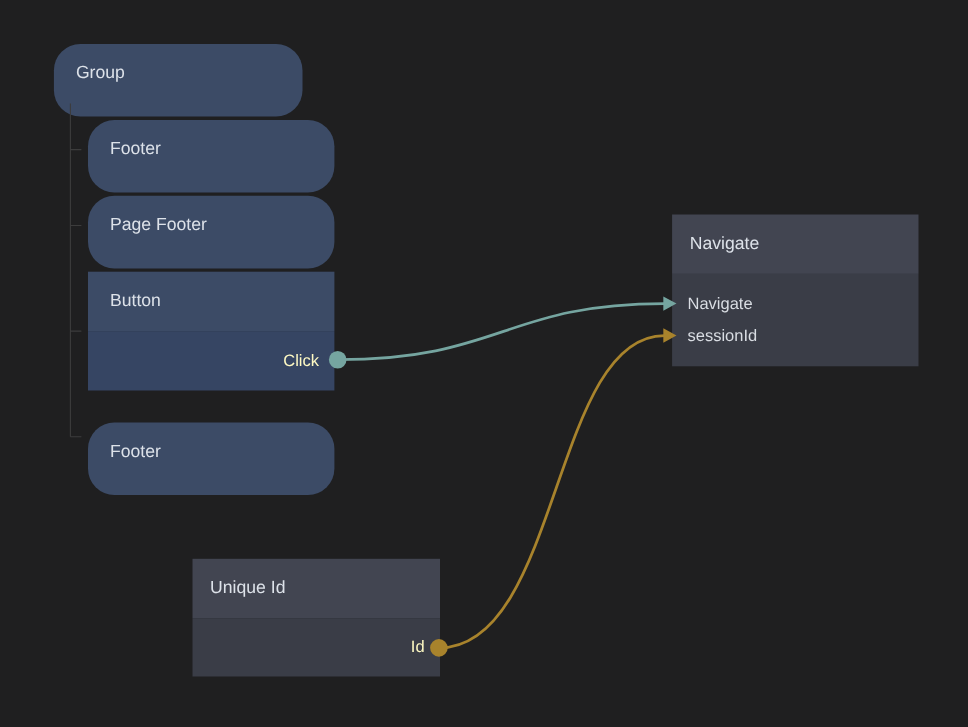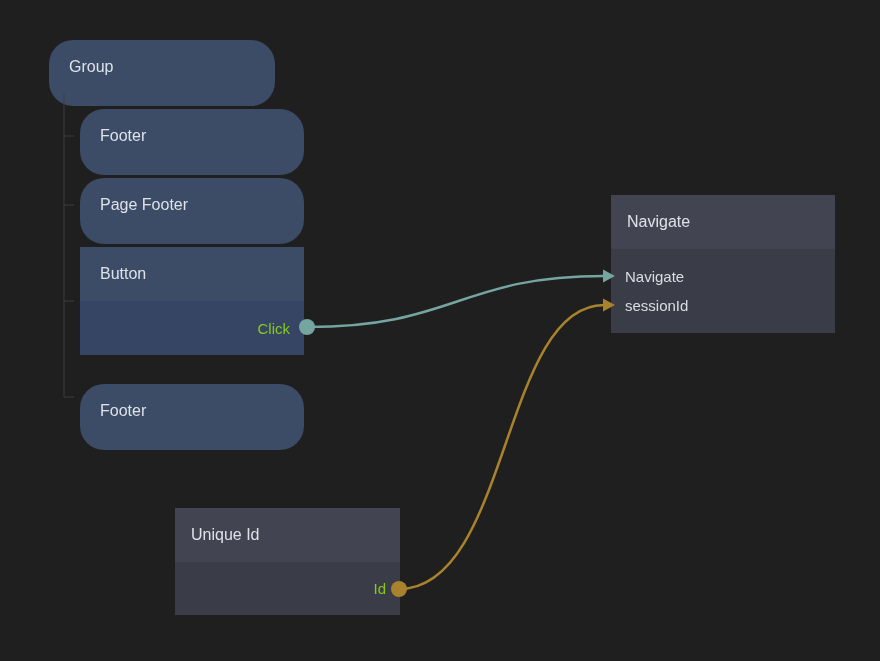--- a/index.html
+++ b/index.html
@@ -35,21 +35,21 @@
   .gray .title { background: #424551; }
   .gray .body { background: #3a3d47; }
 
   .out-row {
     height: 54px;
     display: flex;
     align-items: center;
     justify-content: flex-end;
     padding-right: 14px;
     font-size: 15px;
-    color: #84cc16;
+    color: #fef9c3;
   }
   .out-row.short { height: 53px; }
   .in-body { padding: 13px 0; }
   .in-row {
     height: 29px;
     line-height: 29px;
     padding-left: 14px;
     font-size: 15px;
     color: #d9dde3;
   }

